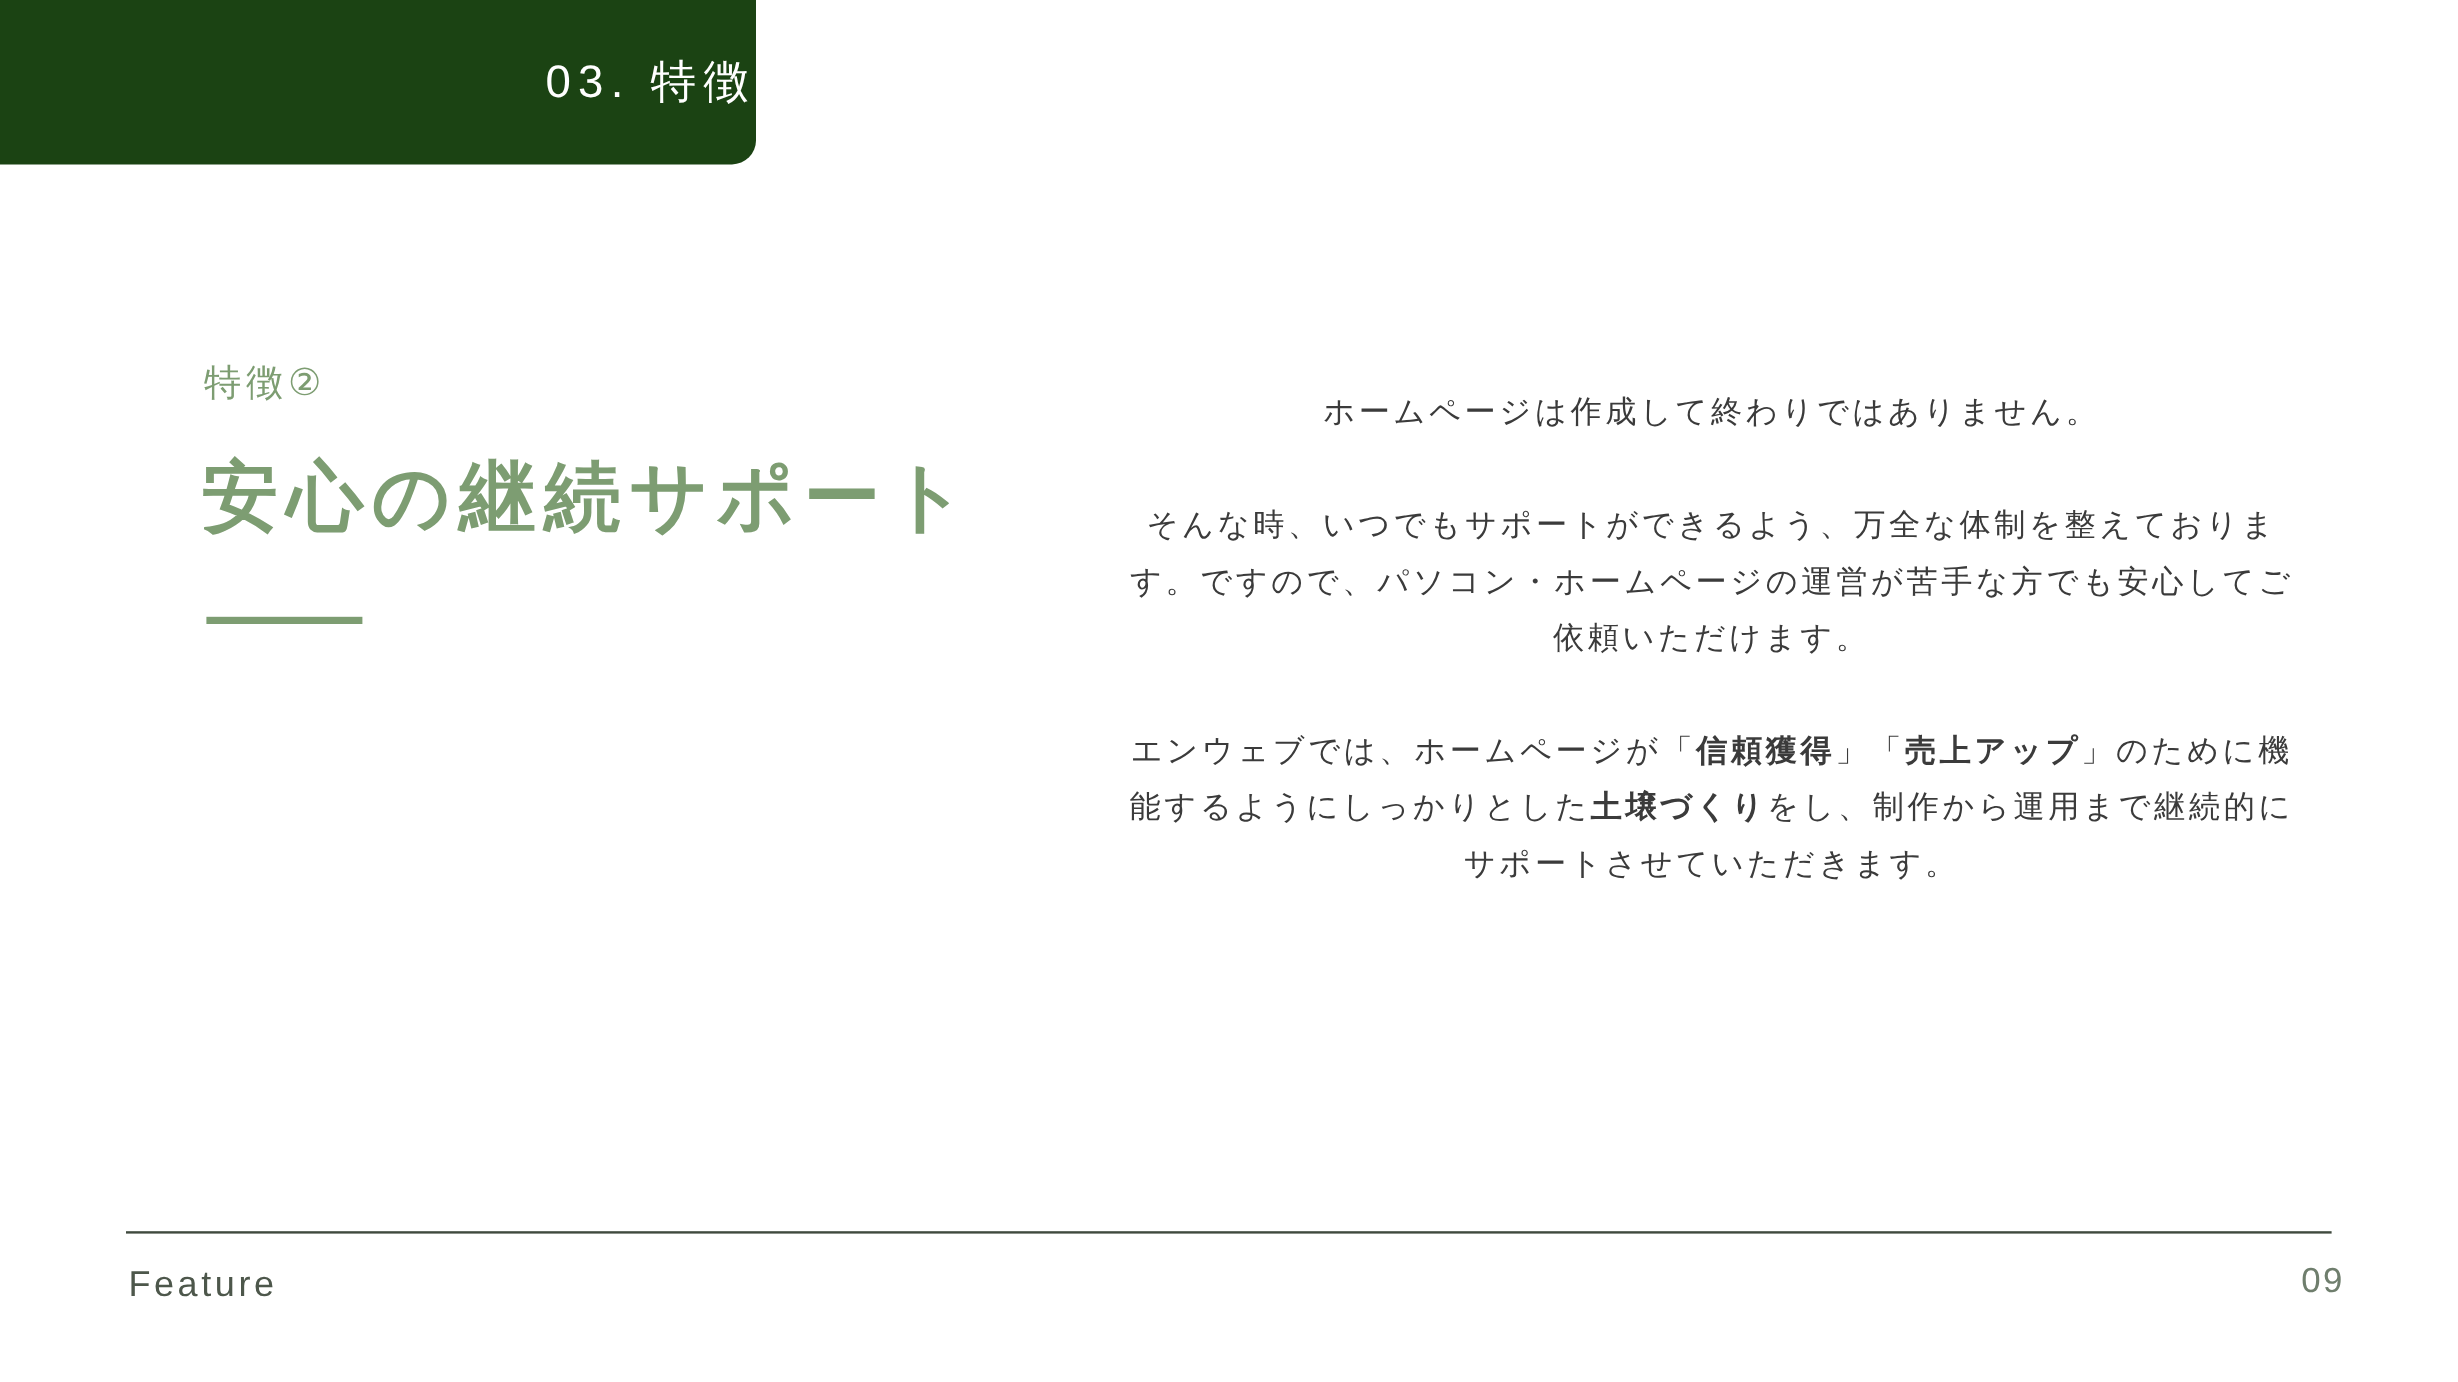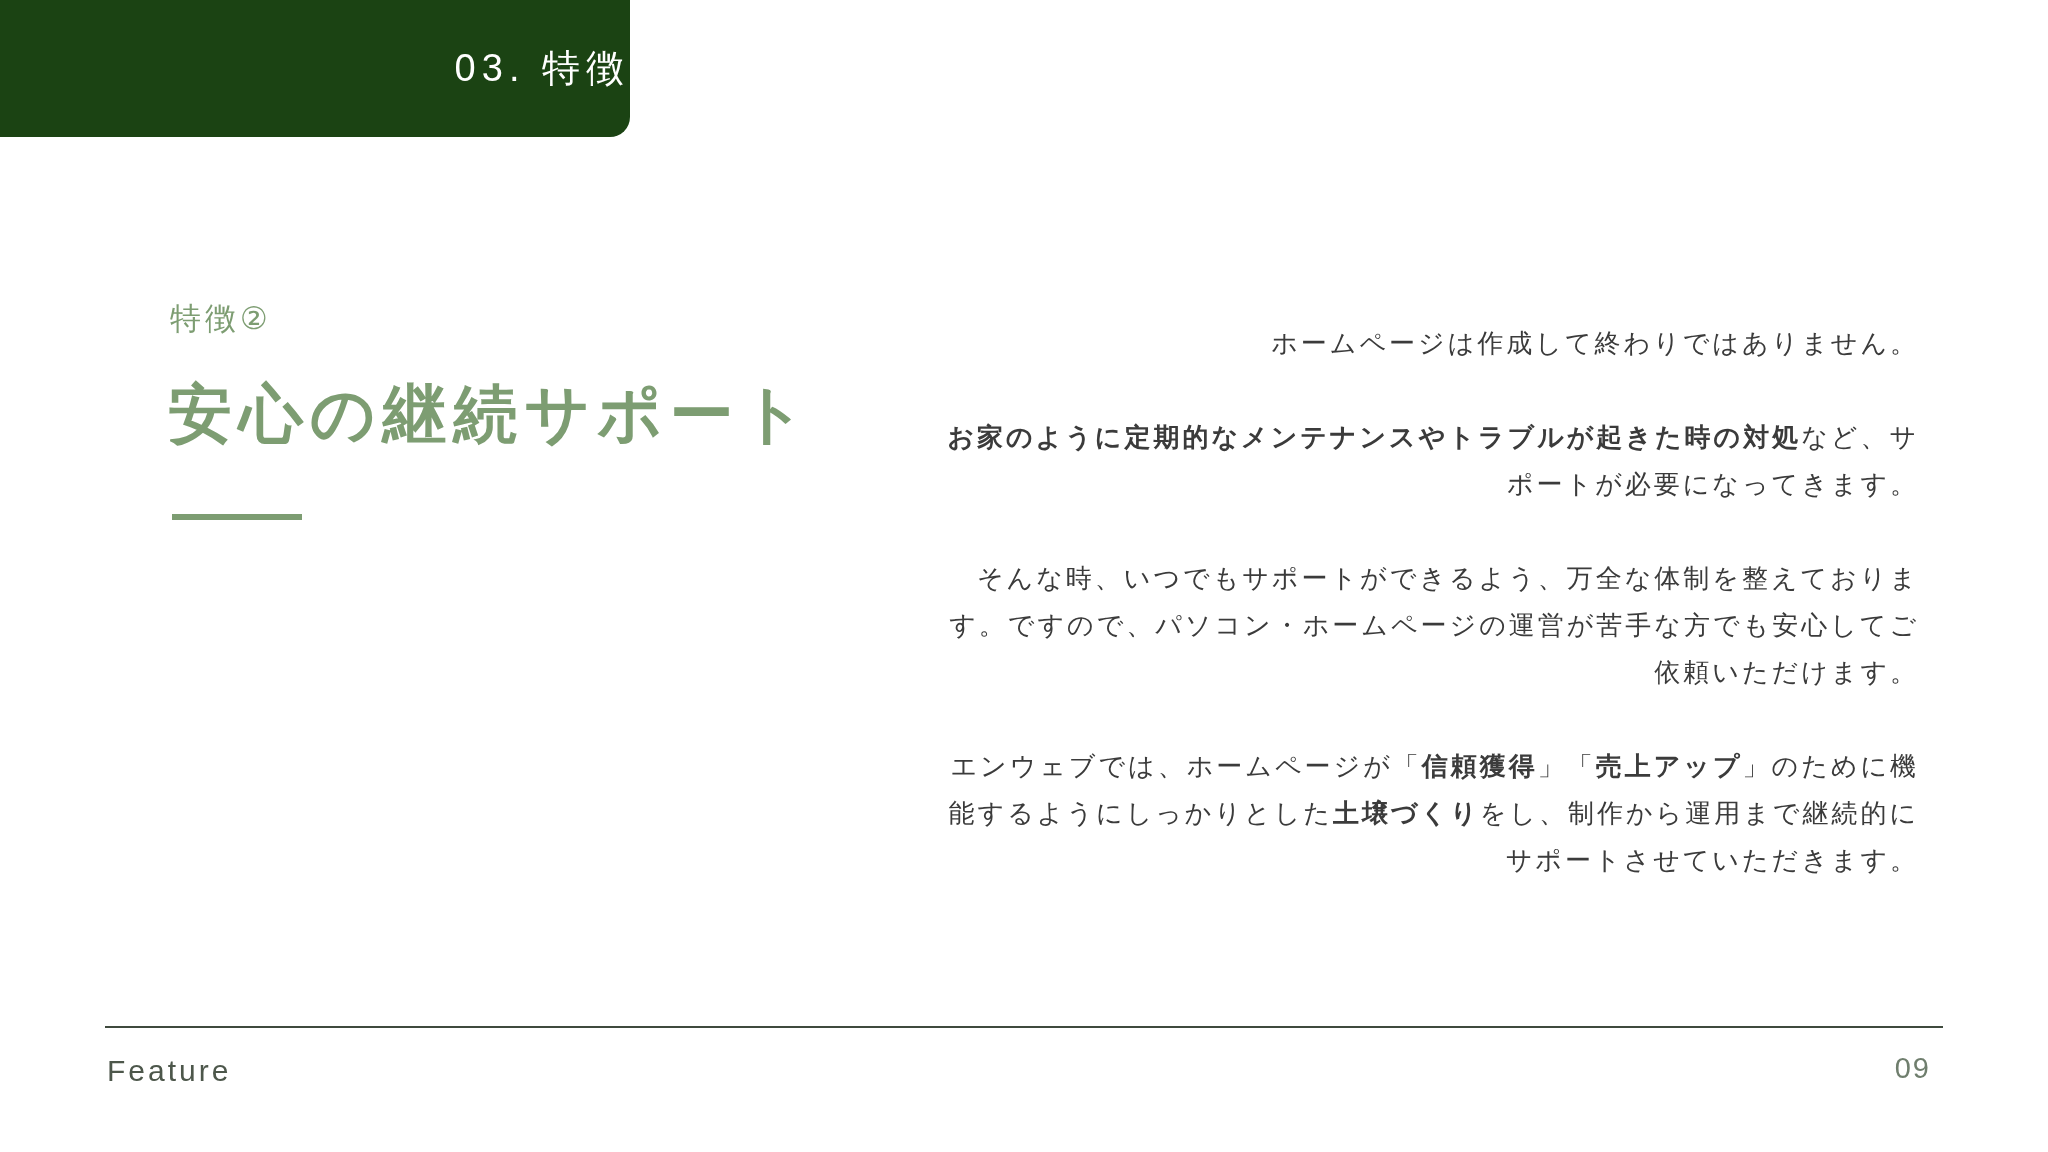--- a/index.html
+++ b/index.html
@@ -78,21 +78,21 @@
   
   .body-col {
     position: absolute;
     left: 934px;
     top: 320px;
     width: 985px;
     font-size: 26px;
     line-height: 47px;
     letter-spacing: 3px;
     color: var(--body-text);
-    text-align: right;
+    text-align: center;
   }
   .body-col p { margin: 0 0 47px 0; }
   .body-col .b { font-weight: 700; }
 
   
   .footer-divider {
     position: absolute;
     left: 105px;
     top: 1026px;
     width: 1838px;
@@ -104,41 +104,40 @@
     left: 107px;
     top: 1054px;
     font-size: 30px;
     font-weight: 300;
     letter-spacing: 3px;
     color: var(--footer-text);
     text-align: right;
   }
   .footer-right {
     position: absolute;
-    right: 117px;
+    right: 94px;
     top: 1052px;
     font-size: 29px;
     font-weight: 300;
     letter-spacing: 2px;
     color: var(--page-number);
   }
 </style>
 </head>
 <body>
 
 <div class="header-tab">
   <span class="header-label">03. 特徴</span>
 </div>
 
 <div class="eyebrow">特徴②</div>
 <h1 class="title">安心の継続サポート</h1>
 <div class="title-underline"></div>
 
 <div class="body-col" id="paragraphs">
     <p><span>ホームページは作成して終わりではありません。</span></p>
-    <p><span class="b">お家のように定期的なメンテナンスやトラブルが起きた時の対処</span><span>など、サポートが必要になってきます。</span></p>
     <p><span>そんな時、いつでもサポートができるよう、万全な体制を整えております。ですので、パソコン・ホームページの運営が苦手な方でも安心してご依頼いただけます。</span></p>
     <p><span>エンウェブでは、ホームページが「</span><span class="b">信頼獲得</span><span>」「</span><span class="b">売上アップ</span><span>」のために機能するようにしっかりとした</span><span class="b">土壌づくり</span><span>をし、制作から運用まで継続的にサポートさせていただきます。</span></p>
   </div>
 
 <div class="footer-divider"></div>
 <div class="footer-left">Feature</div>
 <div class="footer-right">09</div>
 
 </body></html>

